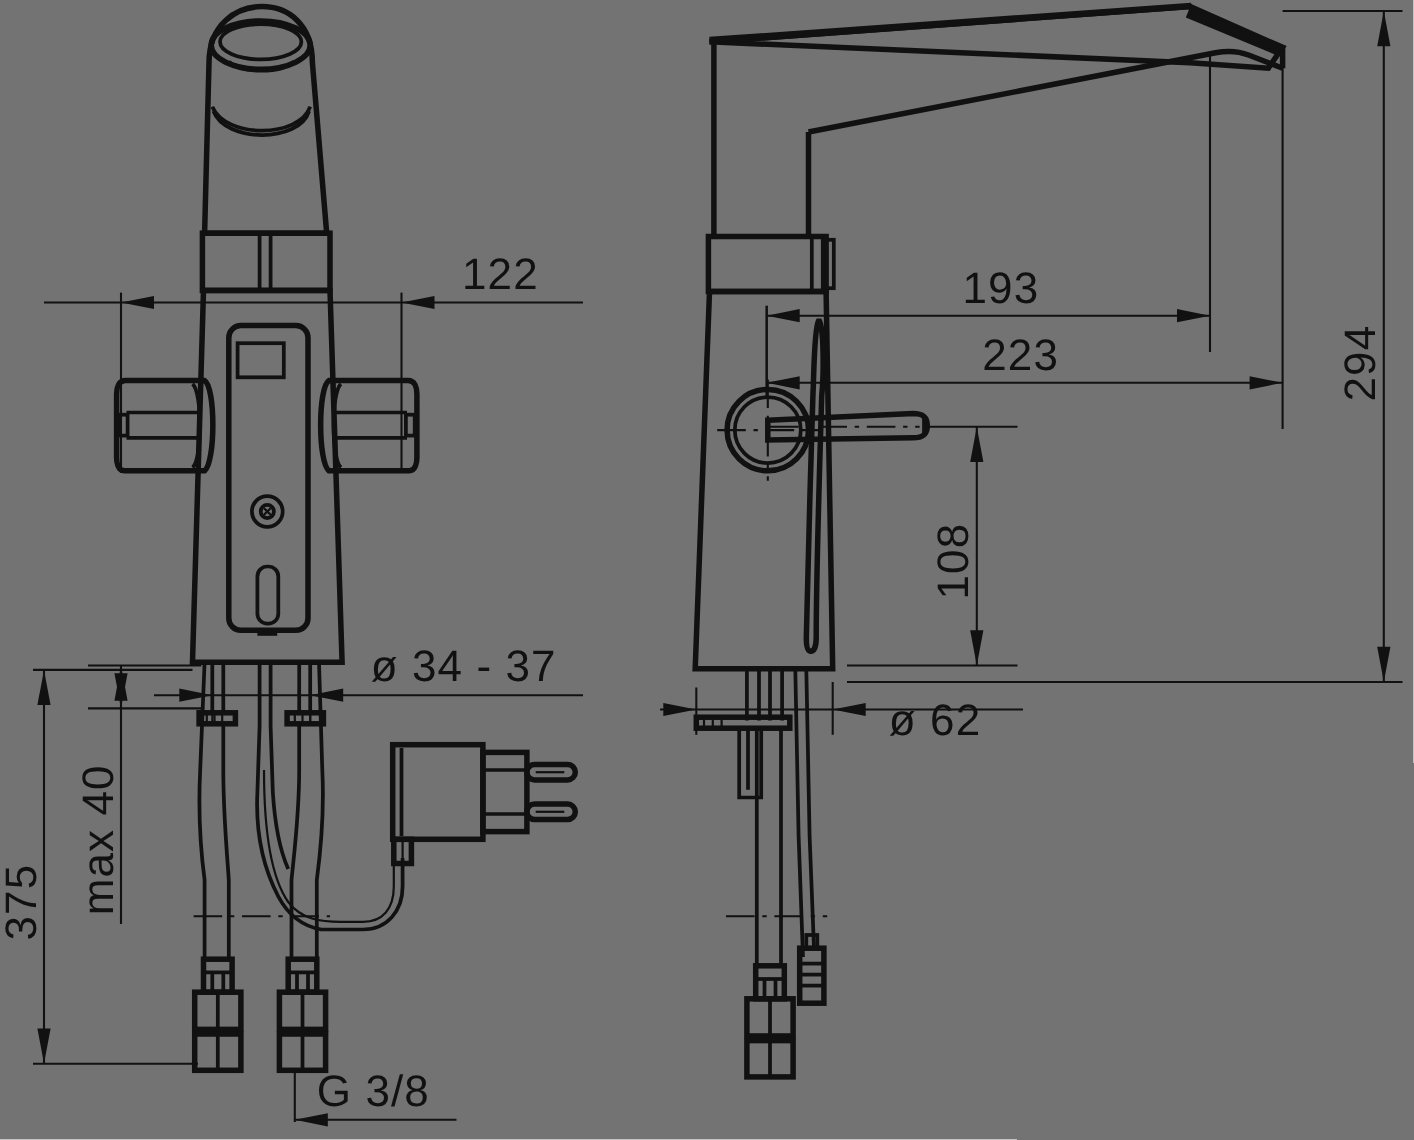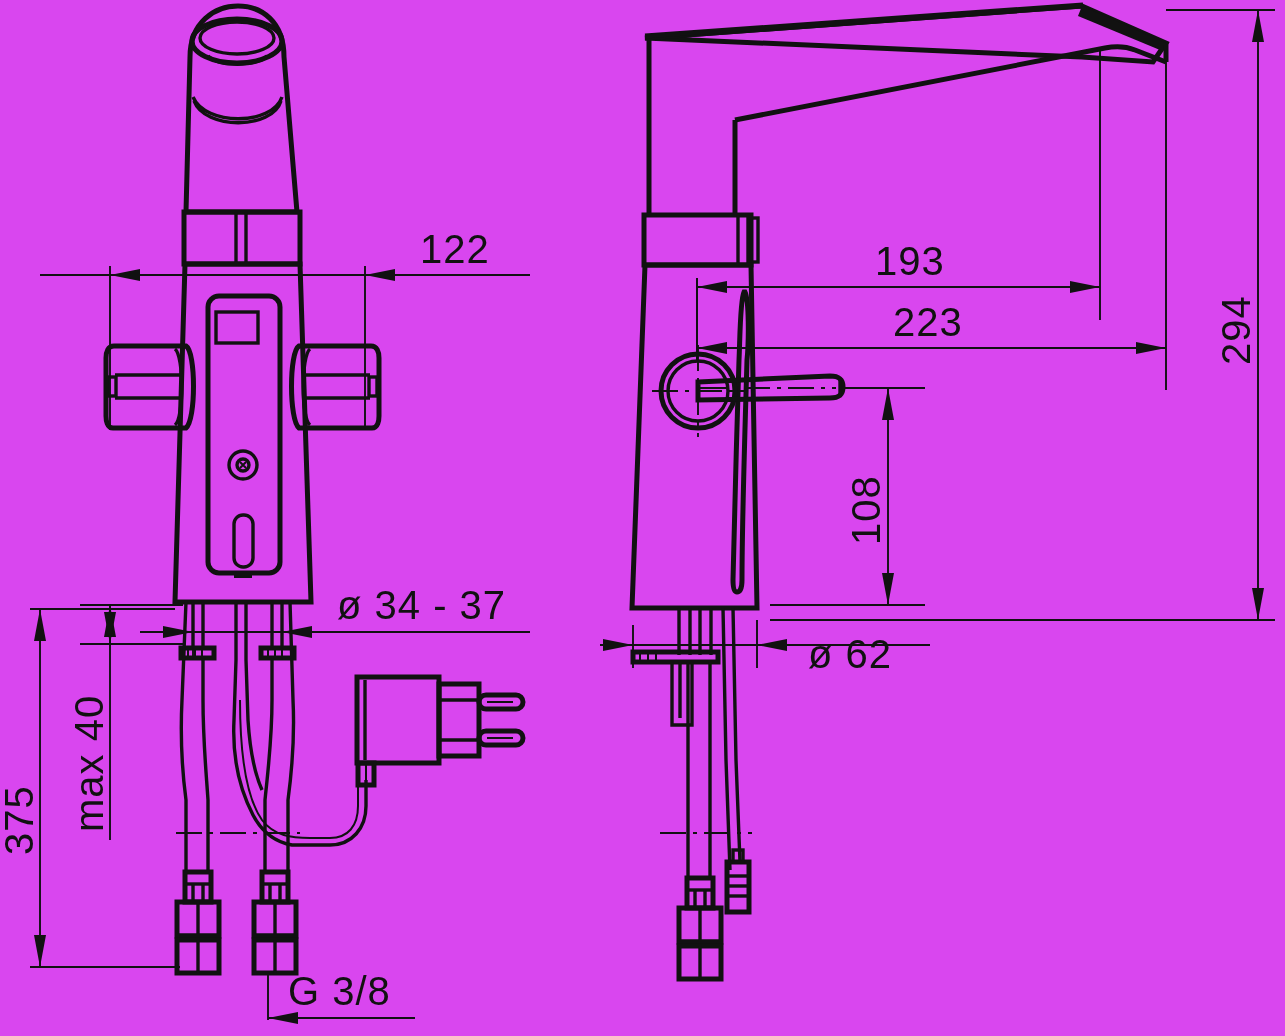--- a/index.html
+++ b/index.html
@@ -7,21 +7,21 @@
     padding: 0;
     background: #ffffff;
   }
   body {
     font-family: "Liberation Sans", sans-serif;
   }
   #drawing-root {
     position: relative;
     width: 1285px;
     height: 1036px;
-    background: #d946ef;
+    background: #737373;
     overflow: hidden;
   }
   svg.cad {
     display: block;
     width: 1285px;
     height: 1036px;
   }
   .ln  { stroke: #111111; fill: none; stroke-linecap: butt; stroke-linejoin: miter; }
   .thick  { stroke-width: 5.0; }
   .med    { stroke-width: 3.4; }

